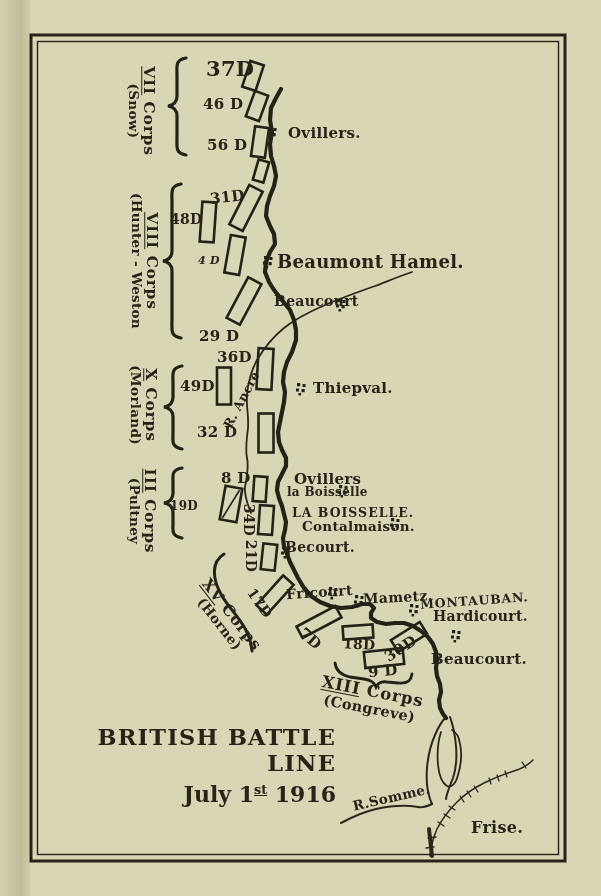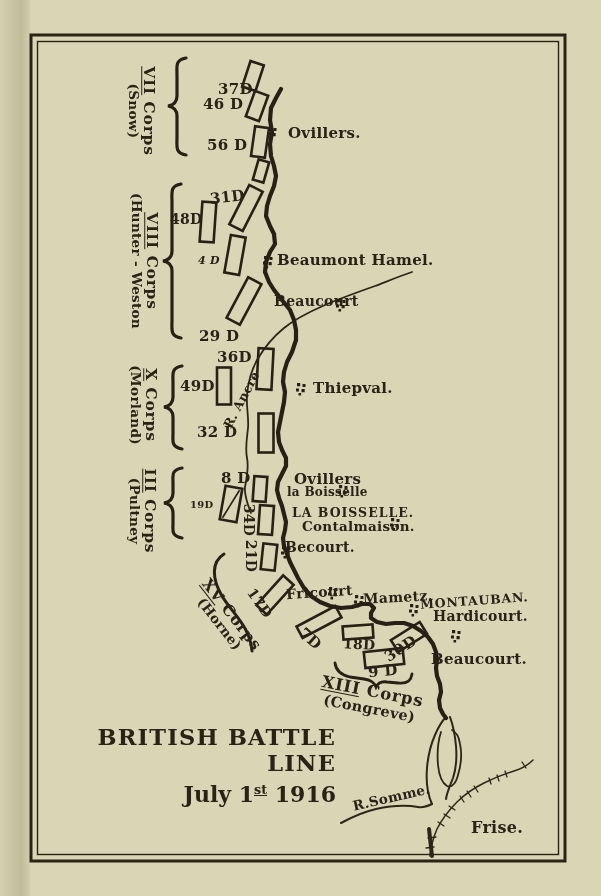--- a/index.html
+++ b/index.html
@@ -142,42 +142,42 @@
   </div>
   <div class="corps" style="left:226px;top:619px;transform:translate(-50%,-50%) rotate(52deg);">
     <div class="c1"><span class="num">XV</span> <span>Corps</span></div>
     <div class="c2">(Horne)</div>
   </div>
   <div class="corps big" style="left:371px;top:700px;transform:translate(-50%,-50%) rotate(11deg);">
     <div class="c1"><span class="num">XIII</span> <span>Corps</span></div>
     <div class="c2">(Congreve)</div>
   </div>
 
-  <div class="lbl" style="left:206px;top:82px;font-size:15px;margin-left:12px;">37D</div>
+  <div class="lbl" style="left:206px;top:58px;font-size:21px;">37D</div>
   <div class="lbl" style="left:203px;top:97px;font-size:15px;">46 D</div>
   <div class="lbl" style="left:207px;top:138px;font-size:15px;">56 D</div>
   <div class="lbl" style="left:210px;top:190px;font-size:15px;transform:rotate(-7deg);">31D</div>
   <div class="lbl" style="left:170px;top:212px;font-size:14px;">48D</div>
   <div class="lbl" style="left:198px;top:255px;font-size:11px;font-style:italic;">4 D</div>
   <div class="lbl" style="left:199px;top:293px;font-size:15px;margin-top:36px;">29 D</div>
   <div class="lbl" style="left:217px;top:350px;font-size:15px;">36D</div>
   <div class="lbl" style="left:180px;top:379px;font-size:15px;">49D</div>
   <div class="lbl" style="left:197px;top:425px;font-size:15px;">32 D</div>
   <div class="lbl" style="left:221px;top:471px;font-size:15px;">8 D</div>
-  <div class="lbl" style="left:190px;top:500px;font-size:10px;">19D</div>
+  <div class="lbl" style="left:170px;top:500px;font-size:12px;">19D</div>
   <div class="lbl" style="left:249px;top:520px;font-size:14px;transform:translate(-50%,-50%) rotate(90deg);">34D</div>
   <div class="lbl" style="left:251px;top:556px;font-size:14px;transform:translate(-50%,-50%) rotate(90deg);">21D</div>
   <div class="lbl" style="left:260px;top:603px;font-size:14px;transform:translate(-50%,-50%) rotate(55deg);">17D</div>
   <div class="lbl" style="left:310px;top:639px;font-size:15px;transform:translate(-50%,-50%) rotate(42deg);">7D</div>
   <div class="lbl" style="left:343px;top:637px;font-size:14px;transform:rotate(3deg);">18D</div>
   <div class="lbl" style="left:401px;top:649px;font-size:15px;transform:translate(-50%,-50%) rotate(-33deg);">30D</div>
   <div class="lbl" style="left:368px;top:664px;font-size:15px;transform:rotate(-5deg);">9 D</div>
 
   <div class="lbl" style="left:288px;top:126px;font-size:15px;">Ovillers.</div>
-  <div class="lbl" style="left:277px;top:253px;font-size:15px;">Beaumont Hamel.</div>
+  <div class="lbl" style="left:277px;top:253px;font-size:18px;">Beaumont Hamel.</div>
   <div class="lbl" style="left:274px;top:294px;font-size:14px;">Beaucourt</div>
   <div class="lbl" style="left:313px;top:381px;font-size:15px;">Thiepval.</div>
   <div class="lbl" style="left:269px;top:472px;font-size:15px;margin-left:25px;">Ovillers</div>
   <div class="lbl" style="left:287px;top:486px;font-size:12px;">la Boisselle</div>
   <div class="lbl" style="left:292px;top:507px;font-size:12.5px;letter-spacing:1px;">LA BOISSELLE.</div>
   <div class="lbl" style="left:302px;top:520px;font-size:13.5px;">Contalmaison.</div>
   <div class="lbl" style="left:285px;top:540px;font-size:14px;">Becourt.</div>
   <div class="lbl" style="left:286px;top:585px;font-size:14px;transform:rotate(-4deg);">Fricourt</div>
   <div class="lbl" style="left:363px;top:590px;font-size:14px;transform:rotate(-3deg);">Mametz.</div>
   <div class="lbl" style="left:420px;top:595px;font-size:12.5px;letter-spacing:.8px;transform:rotate(-4deg);">MONTAUBAN.</div>

